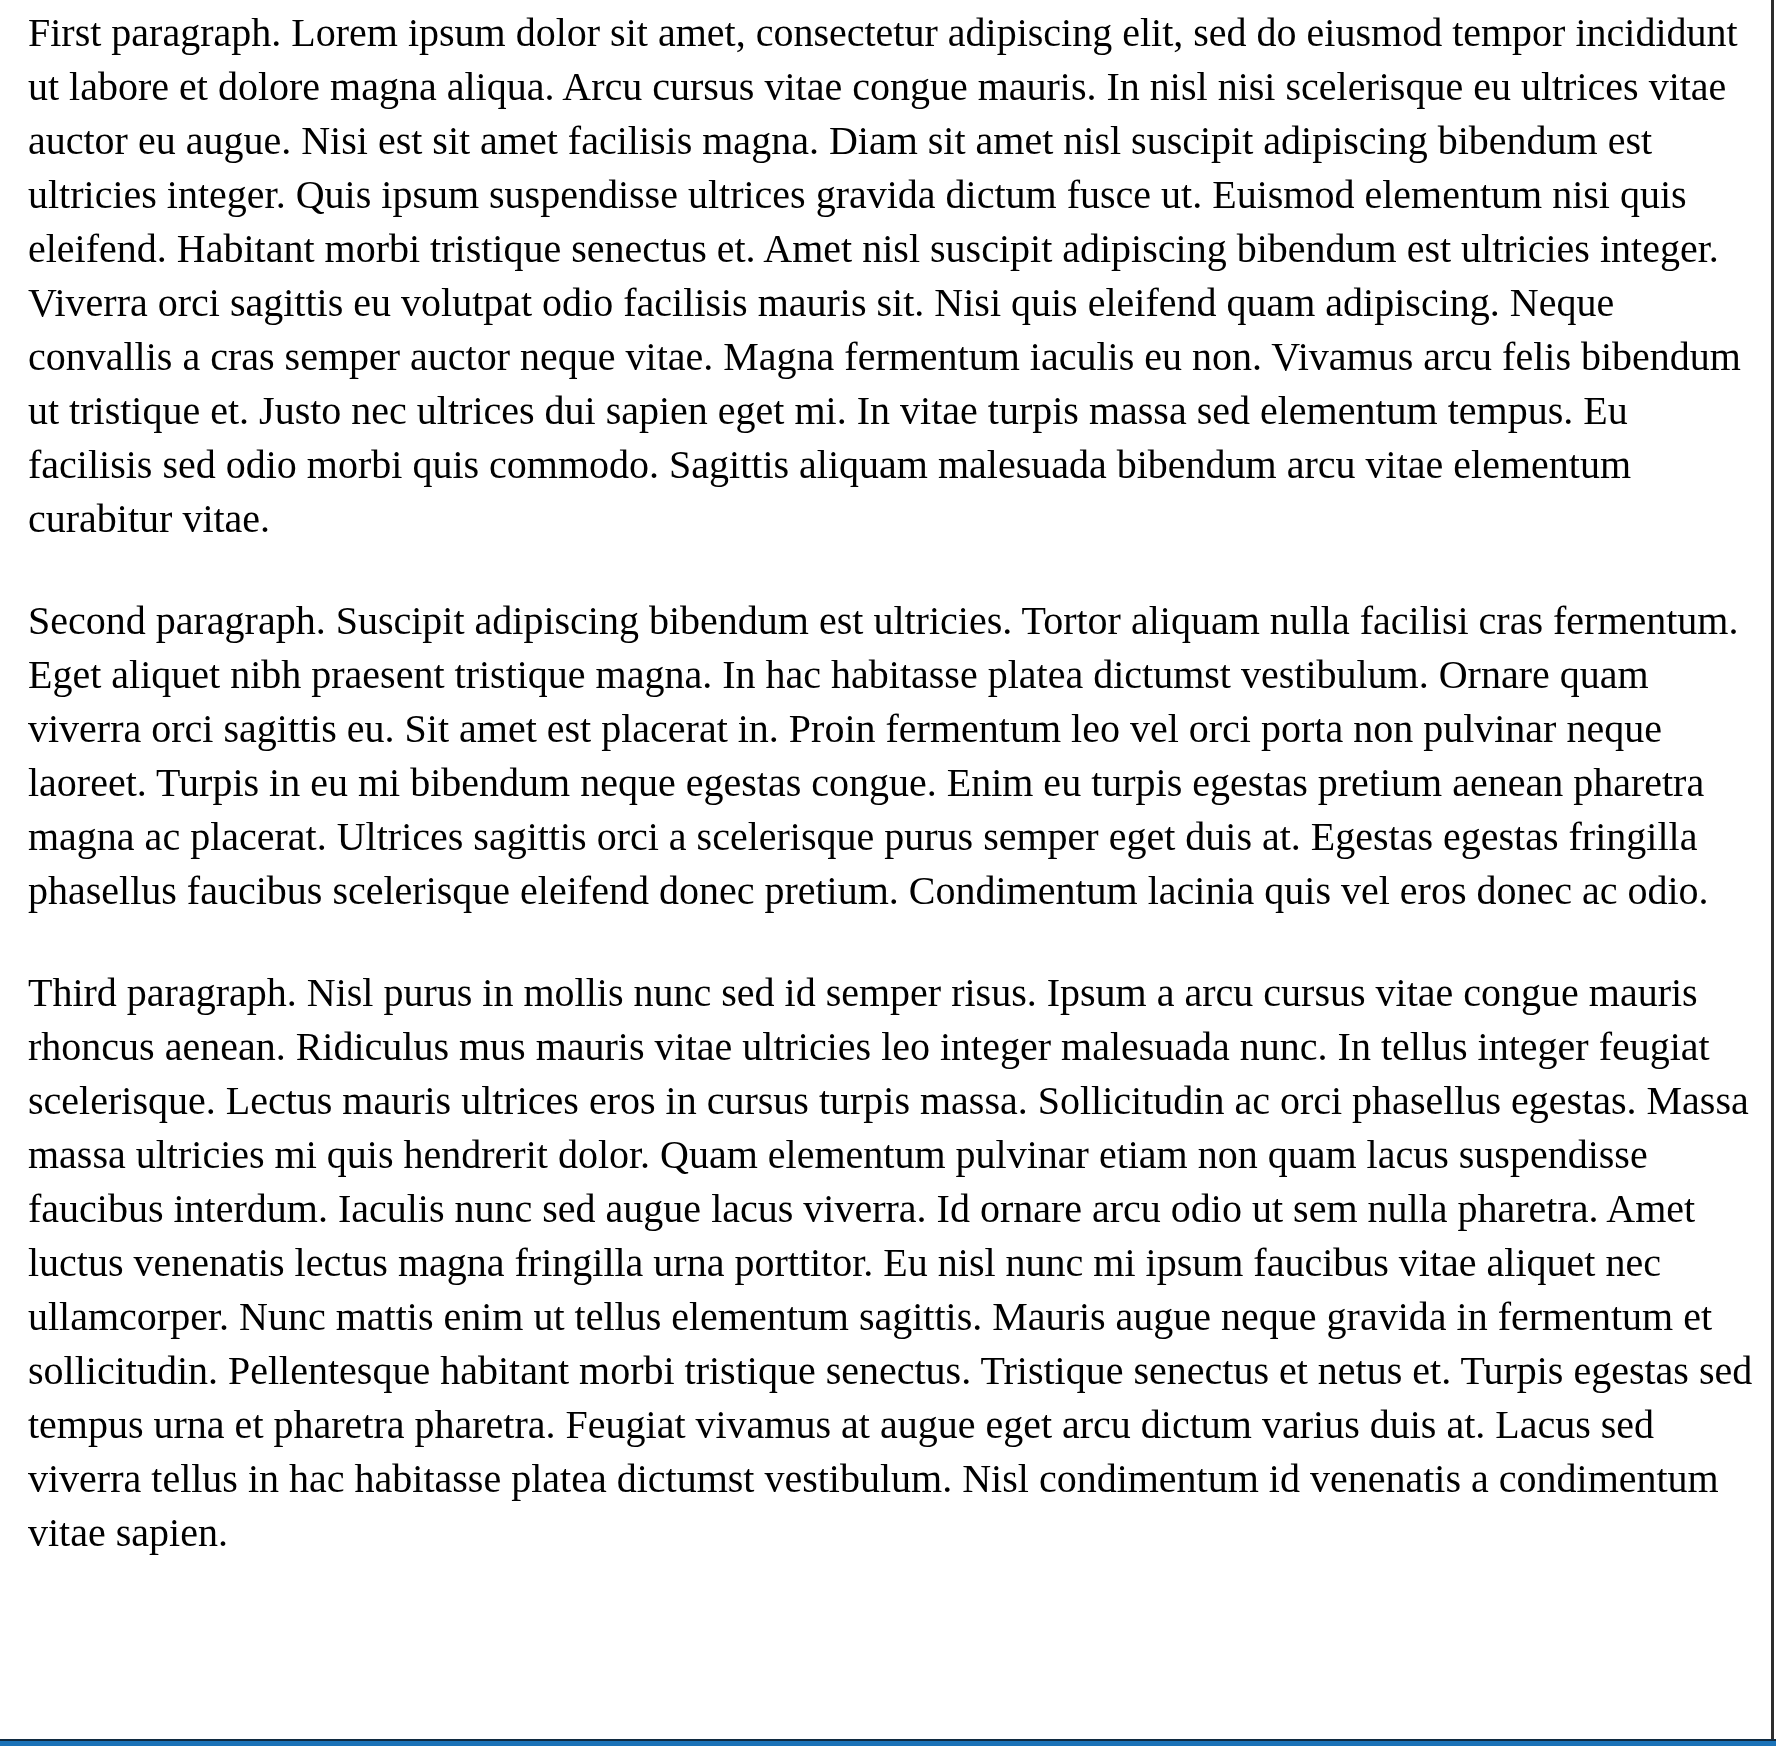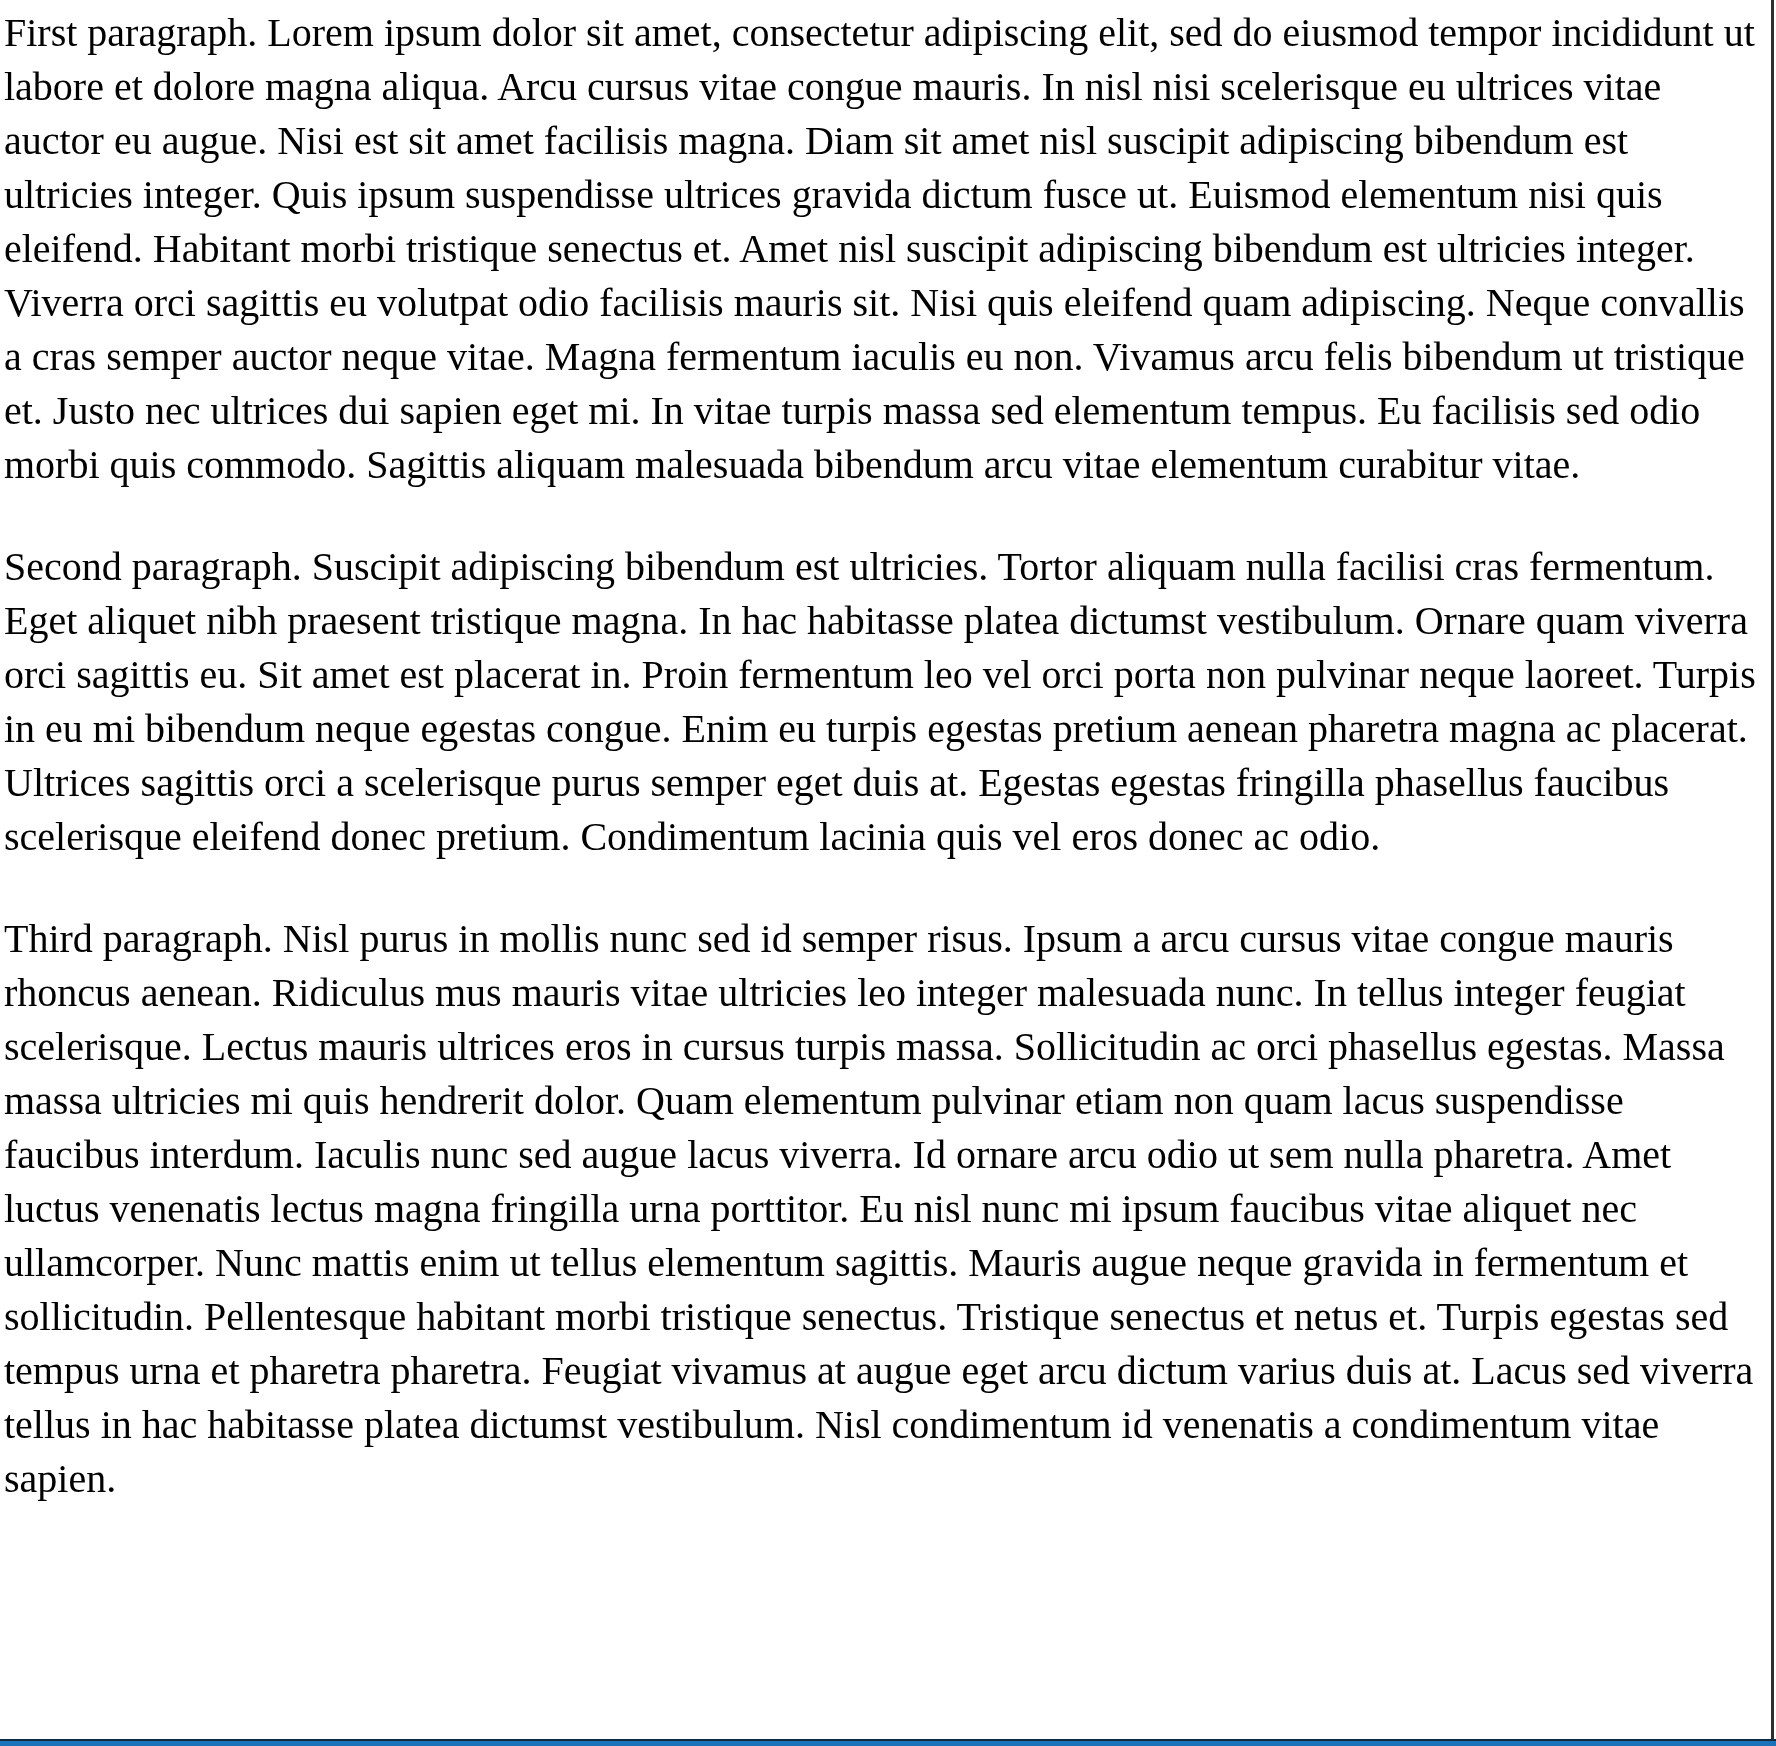--- a/index.html
+++ b/index.html
@@ -15,21 +15,21 @@
     font-family: "Liberation Serif", "DejaVu Serif", serif;
     color: #000000;
   }
   .page {
     position: absolute;
     top: 0;
     left: 0;
     width: 1776px;
     height: 1746px;
     box-sizing: border-box;
-    padding: 6px 14px 0 4px;
+    padding: 6px 14px 0 28px;
     background: #ffffff;
   }
   .page p {
     margin: 0 0 48px 0;
     font-size: 40px;
     line-height: 54px;
     text-align: left;
     letter-spacing: 0;
     word-spacing: 0;
   }

